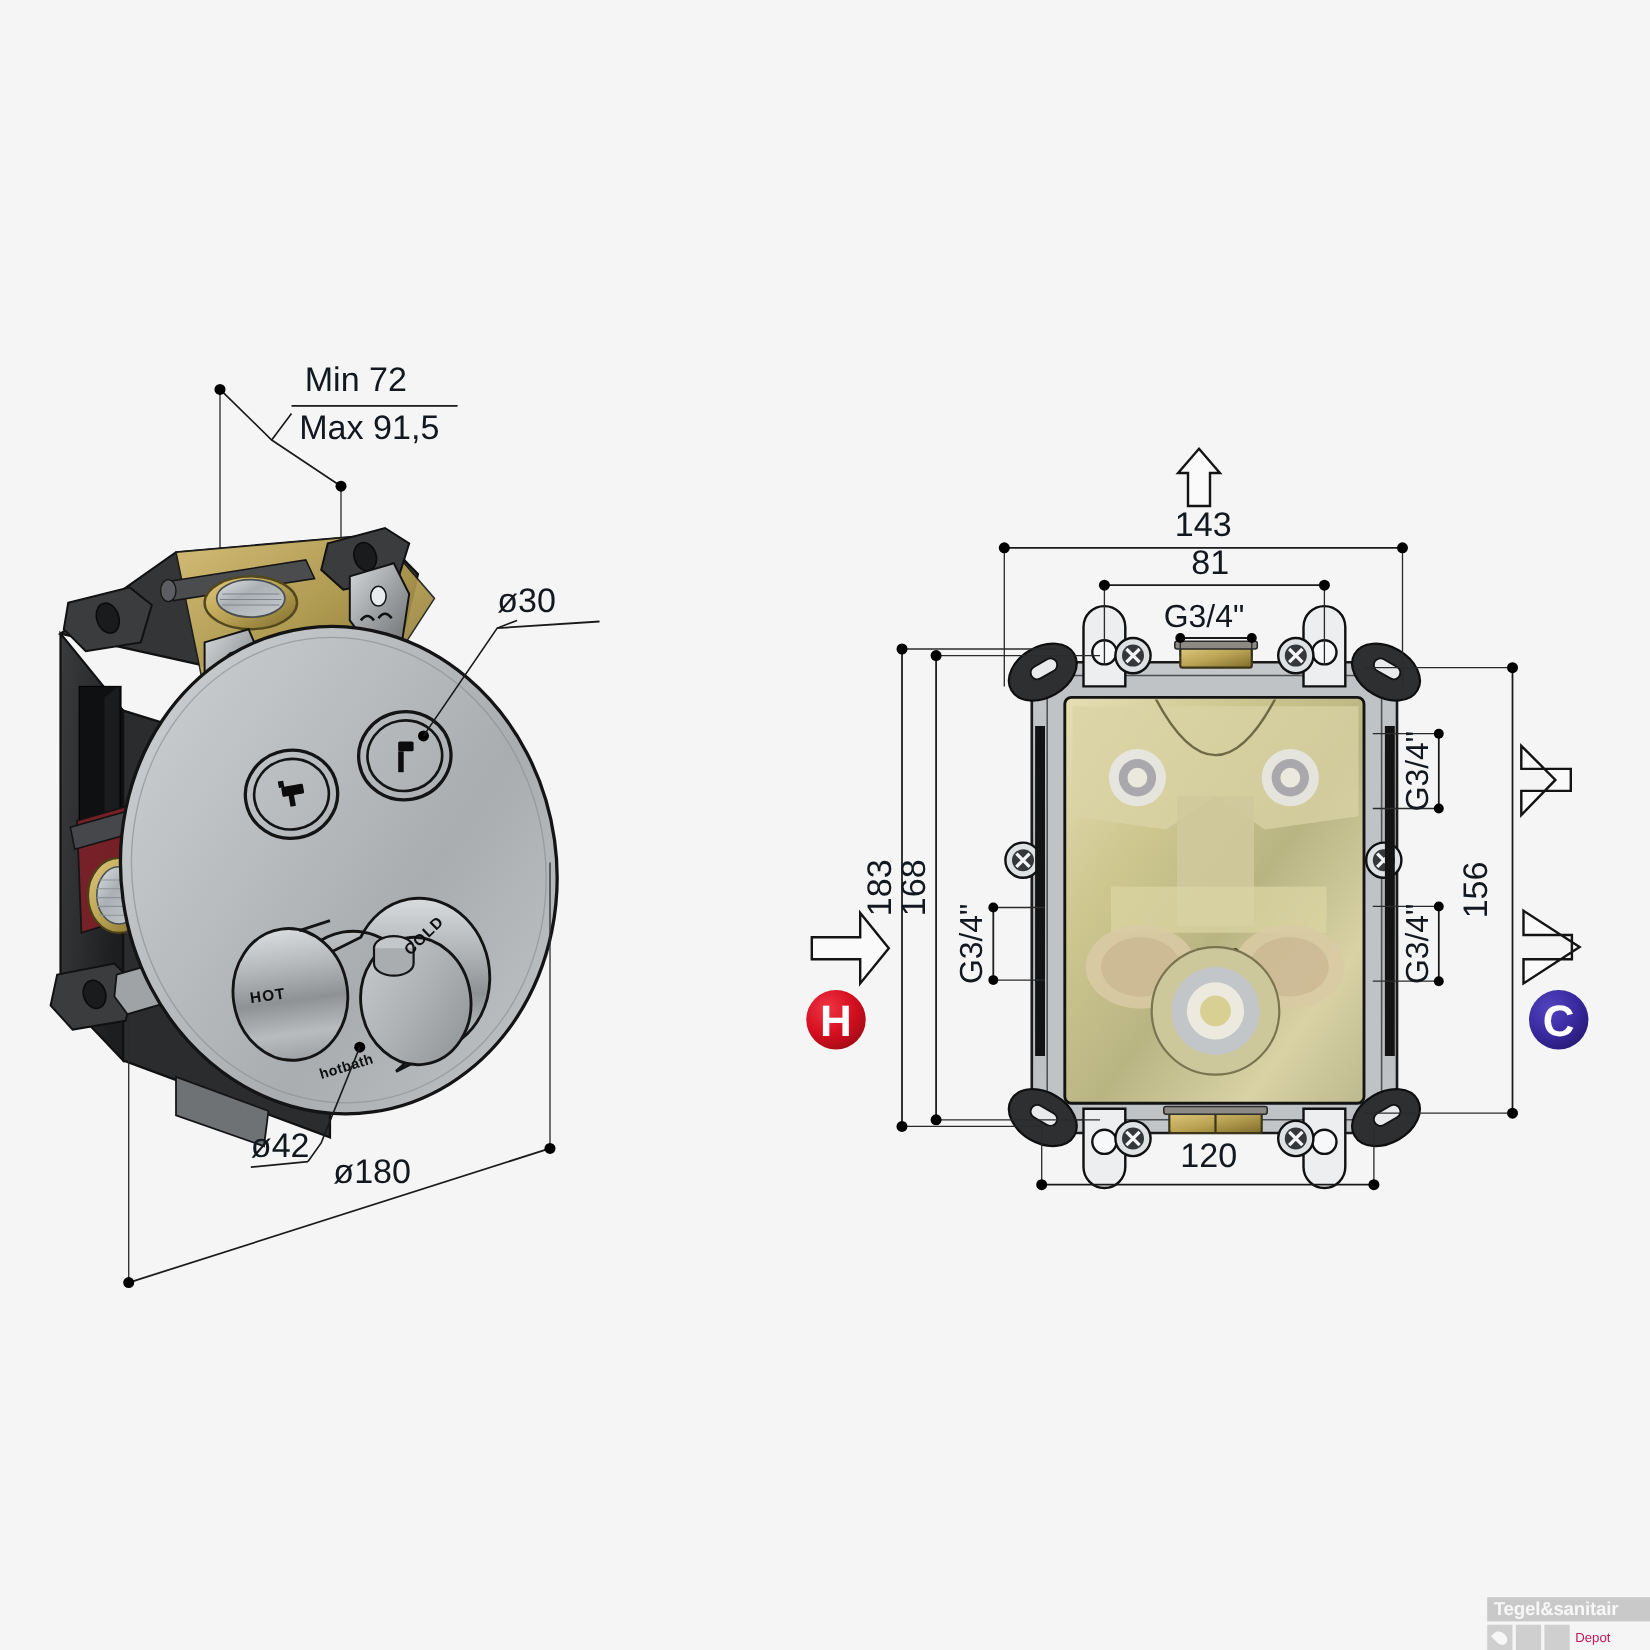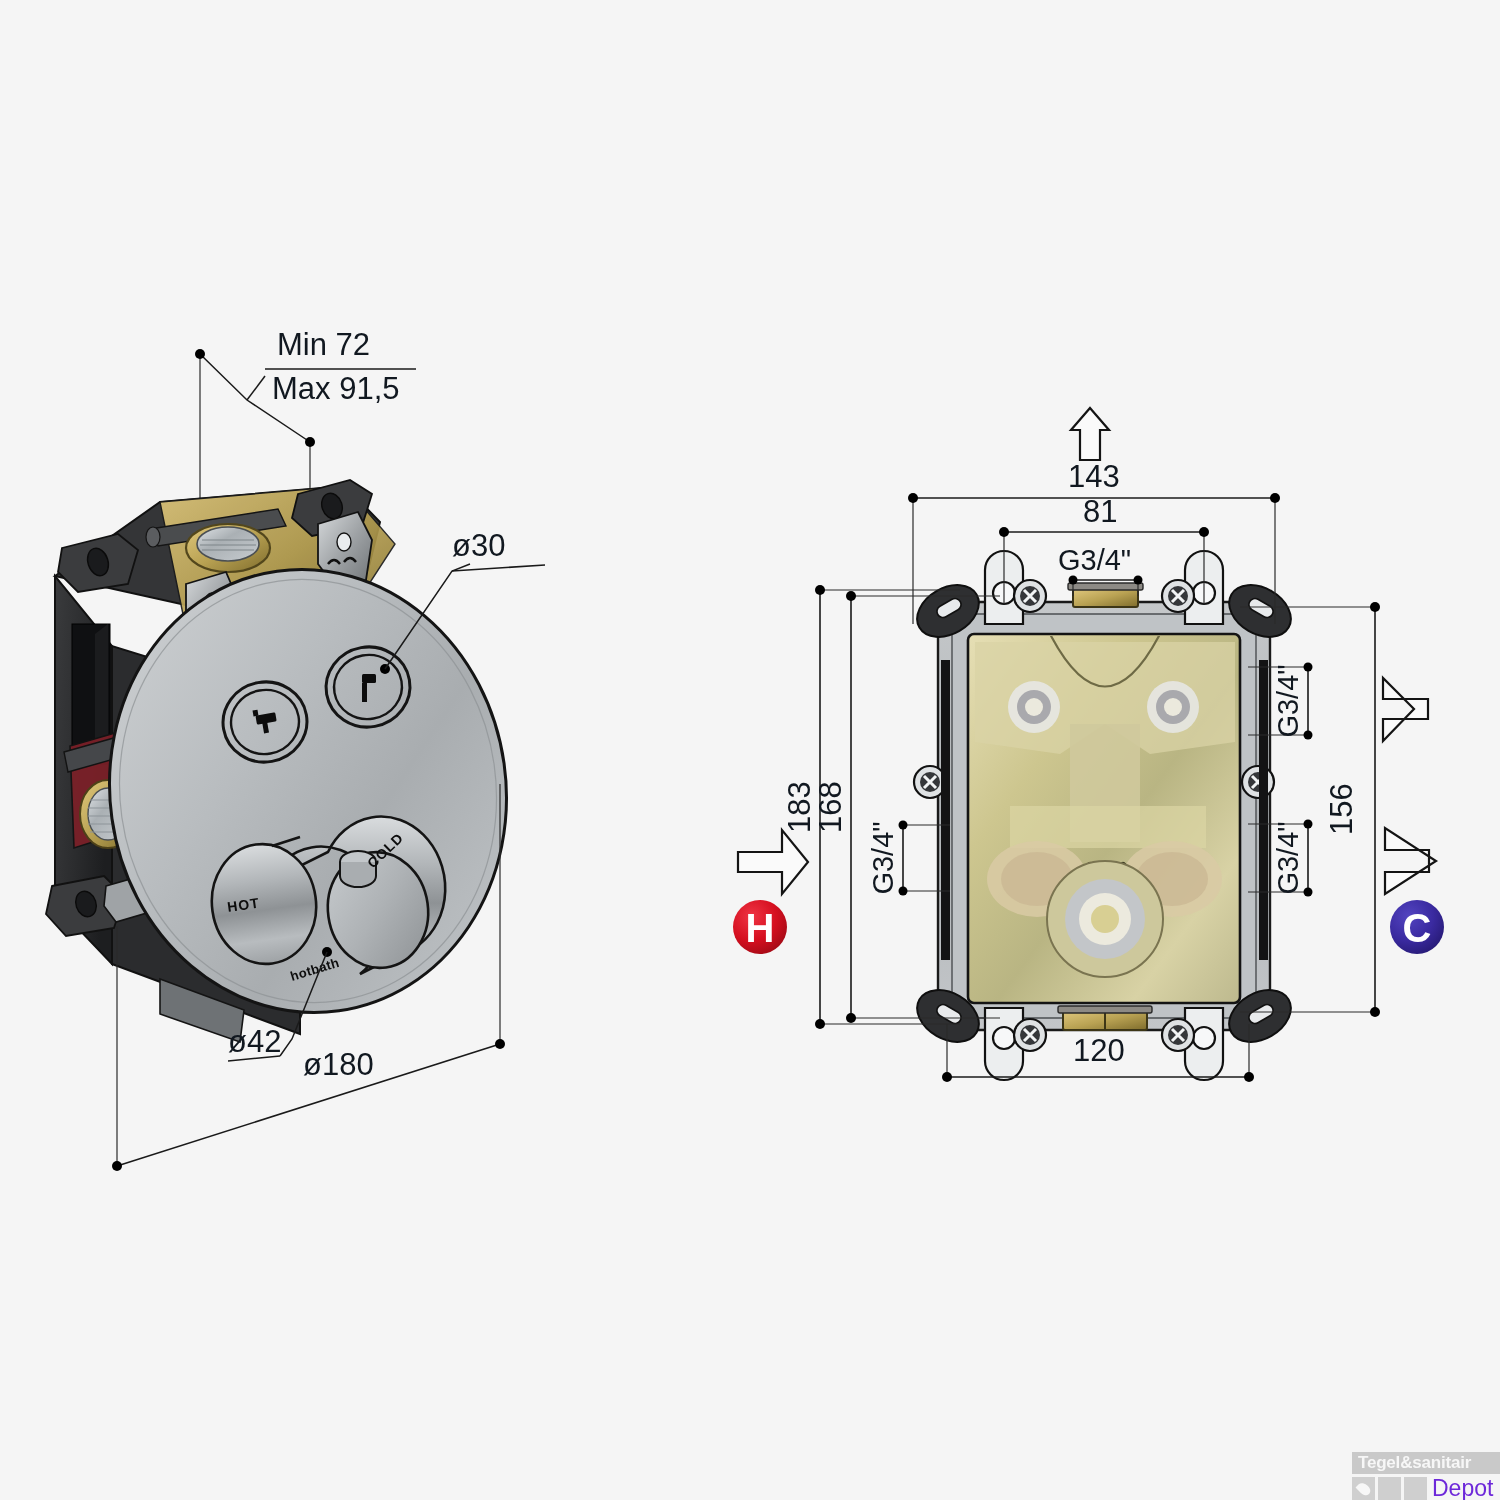--- a/index.html
+++ b/index.html
@@ -51,21 +51,21 @@
   }
   .wm-sq{width:23px;height:23px;background:#cfcfcf;}
   .wm-sq.first{position:relative;}
   .wm-drop{
     position:absolute;left:50%;top:50%;transform:translate(-50%,-50%);
     width:10px;height:14px;background:#f7f7f7;
     border-radius:0 60% 50% 50%;
     transform:translate(-50%,-50%) rotate(-45deg);
   }
   .wm-depot{
-    color:#6d28d9;font-size:23px;
+    color:#be185d;font-size:12px;
     font-family:"Liberation Sans", sans-serif;
     line-height:1;padding-left:2px;
   }
 </style>
 </head>
 <body>
 
 <div id="stage">
 
   <svg class="layer" viewBox="0 0 1500 1500">

